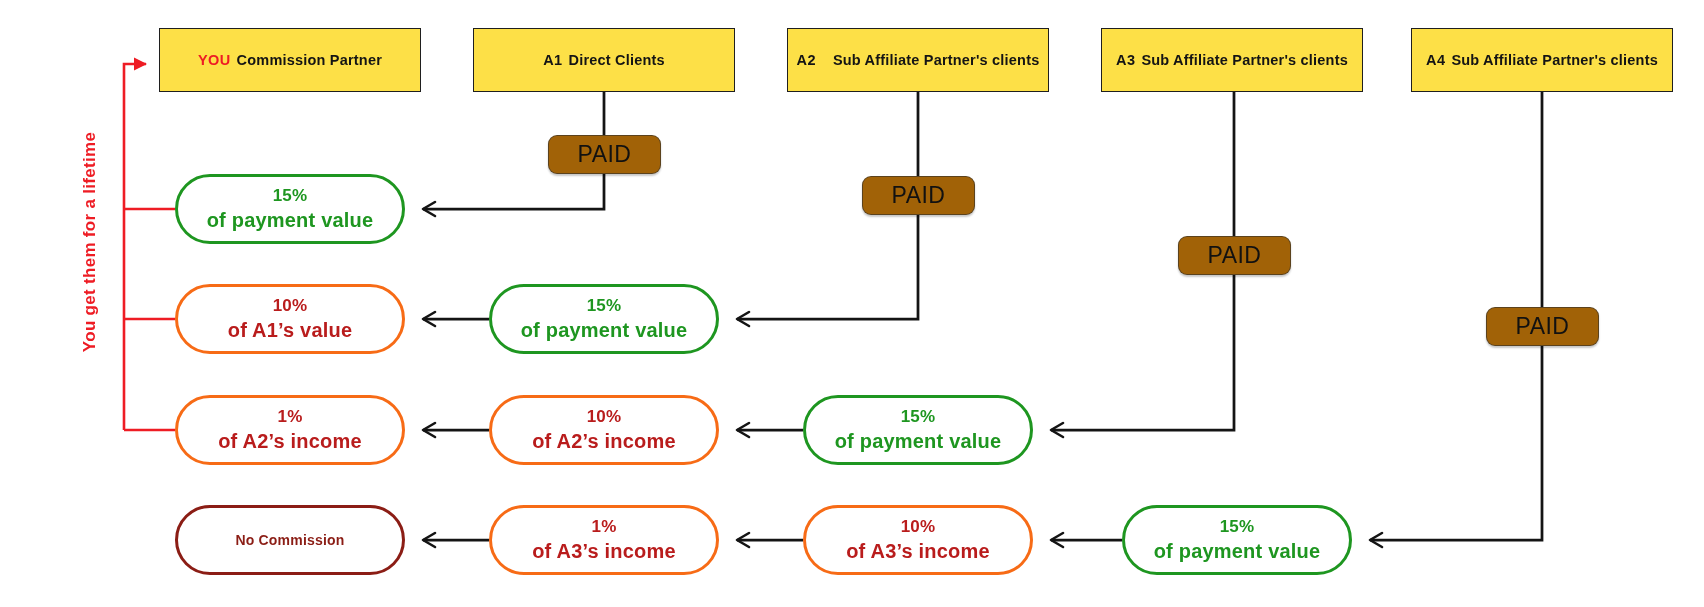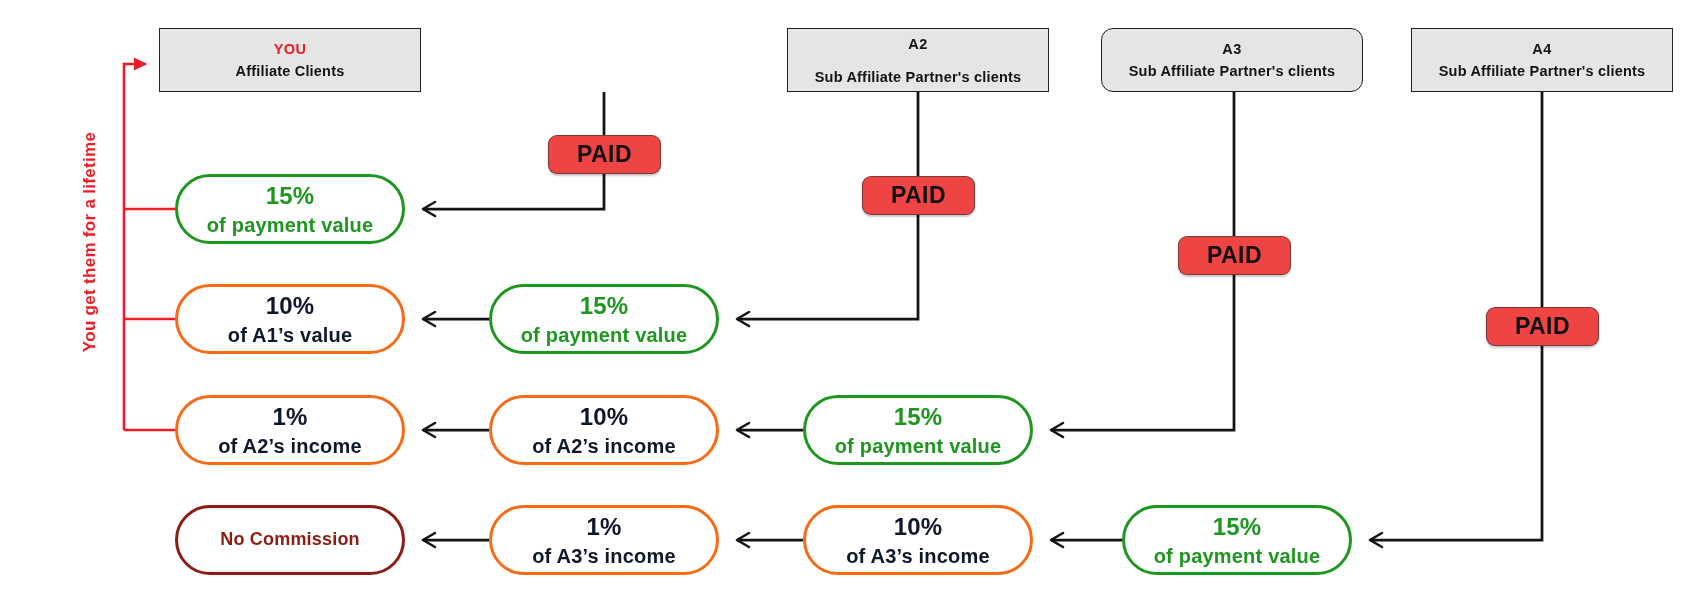--- a/index.html
+++ b/index.html
@@ -5,54 +5,54 @@
   html,body { margin:0; padding:0; background:#ffffff; }
   body { font-family:"Liberation Sans", sans-serif; }
   .canvas {
     position:relative; width:1704px; height:607px; background:#ffffff; overflow:hidden;
   }
   .wires { position:absolute; left:0; top:0; width:1704px; height:607px; }
 
   
   .hbox {
     position:absolute; top:28px; width:262px; height:64px; box-sizing:border-box;
-    background:#e5e5e5; border:1.5px solid #1f1f1f;
-    display:flex; flex-direction:column; align-items:center; justify-content:center; gap:6px;
+    background:#fde047; border:1.5px solid #1f1f1f;
+    display:flex; flex-direction:row; align-items:center; justify-content:center; gap:6px;
   }
   .hbox .t  { font-size:14.5px; font-weight:bold; color:#141414; letter-spacing:.4px; }
   .hbox .s  { font-size:14.5px; font-weight:bold; color:#141414; letter-spacing:.2px; }
   .hbox.you .t { color:#ee1c24; }
-  .c1 { left:159px; } .c2 { left:473px; } .c3 { left:787px;gap:17px; } .c4 { left:1101px;border-radius:12px; } .c5 { left:1411px;justify-content:center; }
+  .c1 { left:159px; } .c2 { left:473px; } .c3 { left:787px;gap:17px; } .c4 { left:1101px; } .c5 { left:1411px;justify-content:center; }
 
   
   .paid {
     position:absolute; width:113px; height:39px; box-sizing:border-box;
-    background:#ef4444; border:1.5px solid rgba(45,45,45,.6); border-radius:9px;
+    background:#a16207; border:1.5px solid rgba(45,45,45,.6); border-radius:9px;
     display:flex; align-items:center; justify-content:center;
-    font-size:23px; font-weight:bold; color:#111; letter-spacing:.5px;
+    font-size:23px; font-weight:normal; color:#111; letter-spacing:.5px;
     box-shadow:0 2px 2px rgba(0,0,0,.22);
   }
   .paid.b1 { left:548px;  top:135px; }
   .paid.b2 { left:862px;  top:176px; }
   .paid.b3 { left:1178px; top:236px; }
   .paid.b4 { left:1486px; top:307px; }
 
   
   .pill {
     position:absolute; width:230px; height:70px; box-sizing:border-box;
     background:#ffffff; border-radius:35px; text-align:center;
     display:flex; flex-direction:column; align-items:center; justify-content:center;
     line-height:1.3; letter-spacing:.2px;
   }
-  .pill .l1 { font-size:24px; font-weight:bold; }
+  .pill .l1 { font-size:17px; font-weight:bold; }
   .pill .l2 { font-size:20px; font-weight:bold; }
   .pill.green  { border:3px solid #1e9620; color:#1e9620; }
-  .pill.orange { border:3px solid #f76b16; color:#0f172a; }
+  .pill.orange { border:3px solid #f76b16; color:#b91c1c; }
   .pill.maroon { border:3px solid #8b1d15; color:#8b1d15; }
-  .pill.maroon .l1 { font-size:18px; }
+  .pill.maroon .l1 { font-size:14px; }
 
   
   .note {
     position:absolute; left:-33px; top:230px; width:250px; height:24px; text-align:center;
     transform:rotate(-90deg);
     color:#ee1c24; font-weight:bold; font-size:17px; letter-spacing:.3px;
   }
 </style>
 </head>
 <body>
@@ -88,21 +88,25 @@
       <path d="M489 540 H423" marker-end="url(#chev)"></path>
       <path d="M803 540 H737" marker-end="url(#chev)"></path>
       <path d="M1122 540 H1051" marker-end="url(#chev)"></path>
     </g>
   </svg>
 
   <div class="note">You get them for a lifetime</div>
 
   <div class="hbox you c1">
     <div class="t">YOU</div>
-    <div class="s">Affiliate Clients</div>
+    <div class="s">Commission Partner</div>
+  </div>
+  <div class="hbox c2">
+    <div class="t">A1</div>
+    <div class="s">Direct Clients</div>
   </div>
   <div class="hbox c3">
     <div class="t">A2</div>
     <div class="s">Sub Affiliate Partner's clients</div>
   </div>
   <div class="hbox c4">
     <div class="t">A3</div>
     <div class="s">Sub Affiliate Partner's clients</div>
   </div>
   <div class="hbox c5">

